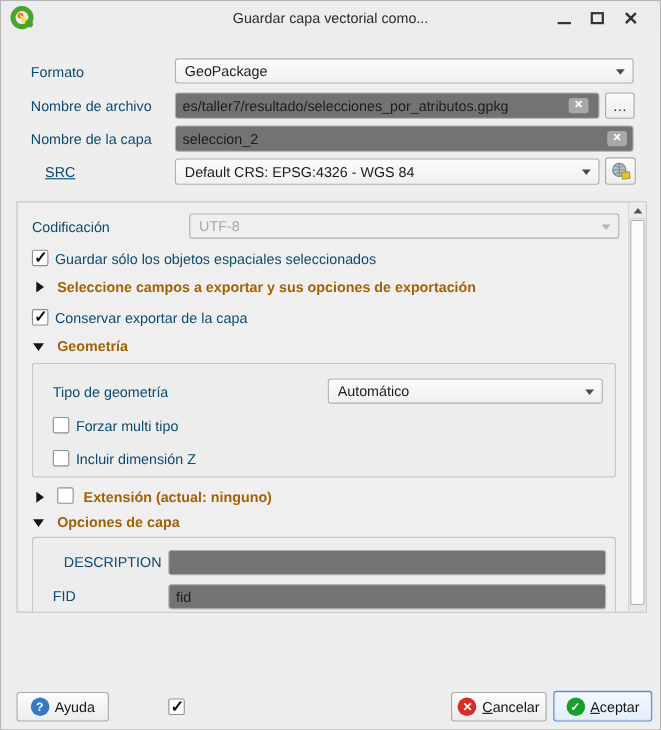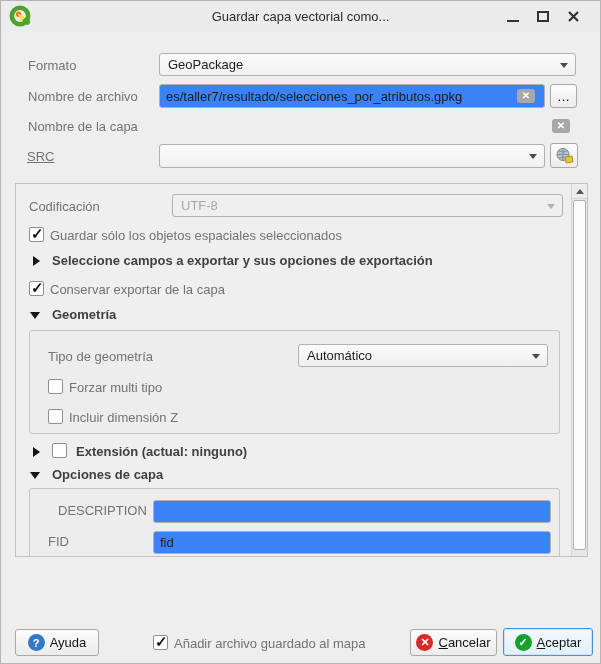--- a/index.html
+++ b/index.html
@@ -10,32 +10,32 @@
     border:1px solid #b5b5b5; overflow:hidden; font-size:13px; color:#1e1e1e;
   }
   
   .titlebar { position:absolute; left:0; top:0; width:100%; height:30px; background:#ececec; }
   .qgis-logo { position:absolute; left:7px; top:3px; width:24px; height:24px; }
   .titlebar-title { position:absolute; left:0; right:0; top:8px; text-align:center; color:#2b2b2b; font-size:13px; }
   .win-btn { position:absolute; top:0; width:24px; height:30px; display:flex; align-items:center; justify-content:center; }
   .glyph-min { width:12px; height:0; border-bottom:2px solid #333; margin-top:9px; }
   .glyph-max { width:12px; height:11px; border:2px solid #333; }
   
-  .label { position:absolute; white-space:nowrap; color:#737373; }
+  .label { position:absolute; white-space:nowrap; color:#0c4a6e; }
   .combo {
     position:absolute; background:linear-gradient(#fbfbfb,#f0f0f0);
     border:1px solid #b1b1b1; border-radius:3px; display:flex; align-items:center;
     padding:0 20px 0 8px; color:#1c1c1c;
   }
   .combo-arrow { position:absolute; right:7px; top:50%; margin-top:-2px; width:0; height:0;
     border-left:4px solid transparent; border-right:4px solid transparent; border-top:5px solid #4a4a4a; }
   .combo.disabled { background:#efefef; color:#a9a9a9; }
   .combo.disabled .combo-arrow { border-top-color:#b3b3b3; }
   .text-input {
-    position:absolute; border:1px solid #b1b1b1; border-radius:3px; background:#3b82f6;
+    position:absolute; border:1px solid #b1b1b1; border-radius:3px; background:#737373;
     font:13px "Liberation Sans", sans-serif; color:#1c1c1c; padding:0 26px 0 6px; outline:none;
   }
   .clear-badge {
     position:absolute; width:18px; height:14px; background:#a8a8a8; border-radius:3px;
     color:#fff; font-size:10px; line-height:14px; text-align:center; font-weight:700;
   }
   .btn {
     position:absolute; background:linear-gradient(#fcfcfc,#ececec); border:1px solid #a9a9a9;
     border-radius:3px; display:flex; align-items:center; justify-content:center; gap:5px;
     font-size:13px; color:#141414;
@@ -43,21 +43,21 @@
   .btn.default { border:1px solid #4d90d5; background:linear-gradient(#f3f9fe,#e4effa);
     box-shadow:inset 0 0 0 1px #cfe2f3; }
   .checkbox { position:absolute; width:15px; height:15px; background:#fff;
     border:1px solid #8f8f8f; border-radius:2px; }
   .checkbox.checked::after { content:"✓"; position:absolute; left:1px; top:-3px;
     font-size:15px; font-weight:700; color:#101010; }
   .tri-right { position:absolute; width:0; height:0; border-top:5px solid transparent;
     border-bottom:5px solid transparent; border-left:7px solid #141414; }
   .tri-down { position:absolute; width:0; height:0; border-left:5px solid transparent;
     border-right:5px solid transparent; border-top:7px solid #141414; }
-  .section-title { position:absolute; font-weight:700; color:#404040; white-space:nowrap; }
+  .section-title { position:absolute; font-weight:700; color:#a16207; white-space:nowrap; }
   .groupbox { position:absolute; border:1px solid #c6c6c6; border-radius:3px; background:#ededed; }
   
   .scrollarea { position:absolute; left:14px; top:182px; width:573px; height:374px;
     background:#efefef; border:1px solid #c2c2c2; overflow:hidden; }
   .scrollbar { position:absolute; left:555px; top:0; width:16px; height:434px;
     background:#e7e7e7; border-left:1px solid #d4d4d4; }
   .sb-btn { position:absolute; left:0; width:15px; height:15px; background:#ececec;
     display:flex; align-items:center; justify-content:center; }
   .sb-up { top:0; border-bottom:1px solid #d8d8d8; }
   .sb-down { bottom:0; border-top:1px solid #d8d8d8; }
@@ -105,24 +105,26 @@
   </div>
 
   <div class="label" style="left:27px; top:88px;">Nombre de archivo</div>
   <input class="text-input" style="left: 158px; top: 83px; width: 386px; height: 24px;" value="es/taller7/resultado/selecciones_por_atributos.gpkg">
   <div class="clear-badge" style="left:516px; top:88px;">✕</div>
   <div class="btn" style="left:549px; top:83px; width:27px; height:24px;">
     <span>…</span>
   </div>
 
   <div class="label" style="left:27px; top:118px;">Nombre de la capa</div>
+  <input class="text-input" style="left: 158px; top: 113px; width: 417px; height: 24px;" value="seleccion_2">
   <div class="clear-badge" style="left:551px; top:118px;">✕</div>
 
-  <div class="label" style="left:26px; top:148px;text-decoration:underline;">SRC</div>
+  <div class="label" style="left:40px; top:148px;text-decoration:underline;">SRC</div>
   <div class="combo" style="left:158px; top:143px; width:386px; height:24px;">
+    <span>Default CRS: EPSG:4326 - WGS 84</span>
     <span class="combo-arrow"></span>
   </div>
   <div class="btn" style="left:549px; top:142px; width:28px; height:25px;">
     <svg width="19" height="17" viewBox="0 0 19 17">
       <circle cx="8" cy="7.5" r="6" fill="#b9c3ca" stroke="#76868f" stroke-width="1"></circle>
       <path d="M2.2 7.5 h11.6 M8 1.6 v11.8 M3.6 3.8 q4.4 2.6 8.8 0 M3.6 11.2 q4.4 -2.6 8.8 0" stroke="#76868f" stroke-width="0.8" fill="none"></path>
       <path d="M10.5 9.5 h7 v6 h-7 z" fill="#e6c531" stroke="#a88d13" stroke-width="0.8" transform="rotate(-8 14 12.5)"></path>
     </svg>
   </div>
 
@@ -186,21 +188,20 @@
         </div>
     </div>
   </div>
 
   <div class="btn" style="left:14px; top:628px; width:84px; height:27px;">
     <span class="icon-circle" style="background:#3579c4;">?</span>
     <span>Ayuda</span>
   </div>
 
   <span class="checkbox checked" style="left:152px; top:634px;"></span>
-  <div class="label" style="left:173px; top:635px;">Añadir archivo guardado al mapa</div>
 
   <div class="btn" style="left:409px; top:628px; width:87px; height:27px;">
     <span class="icon-circle" style="background:#d72a2a;">✕</span>
     <span><span class="u">C</span><span>ancelar</span></span>
   </div>
 
   <div class="btn default" style="left:502px; top:627px; width:90px; height:28px;">
     <span class="icon-circle" style="background:#17a02a;">✓</span>
     <span><span class="u">A</span><span>ceptar</span></span>
   </div>

